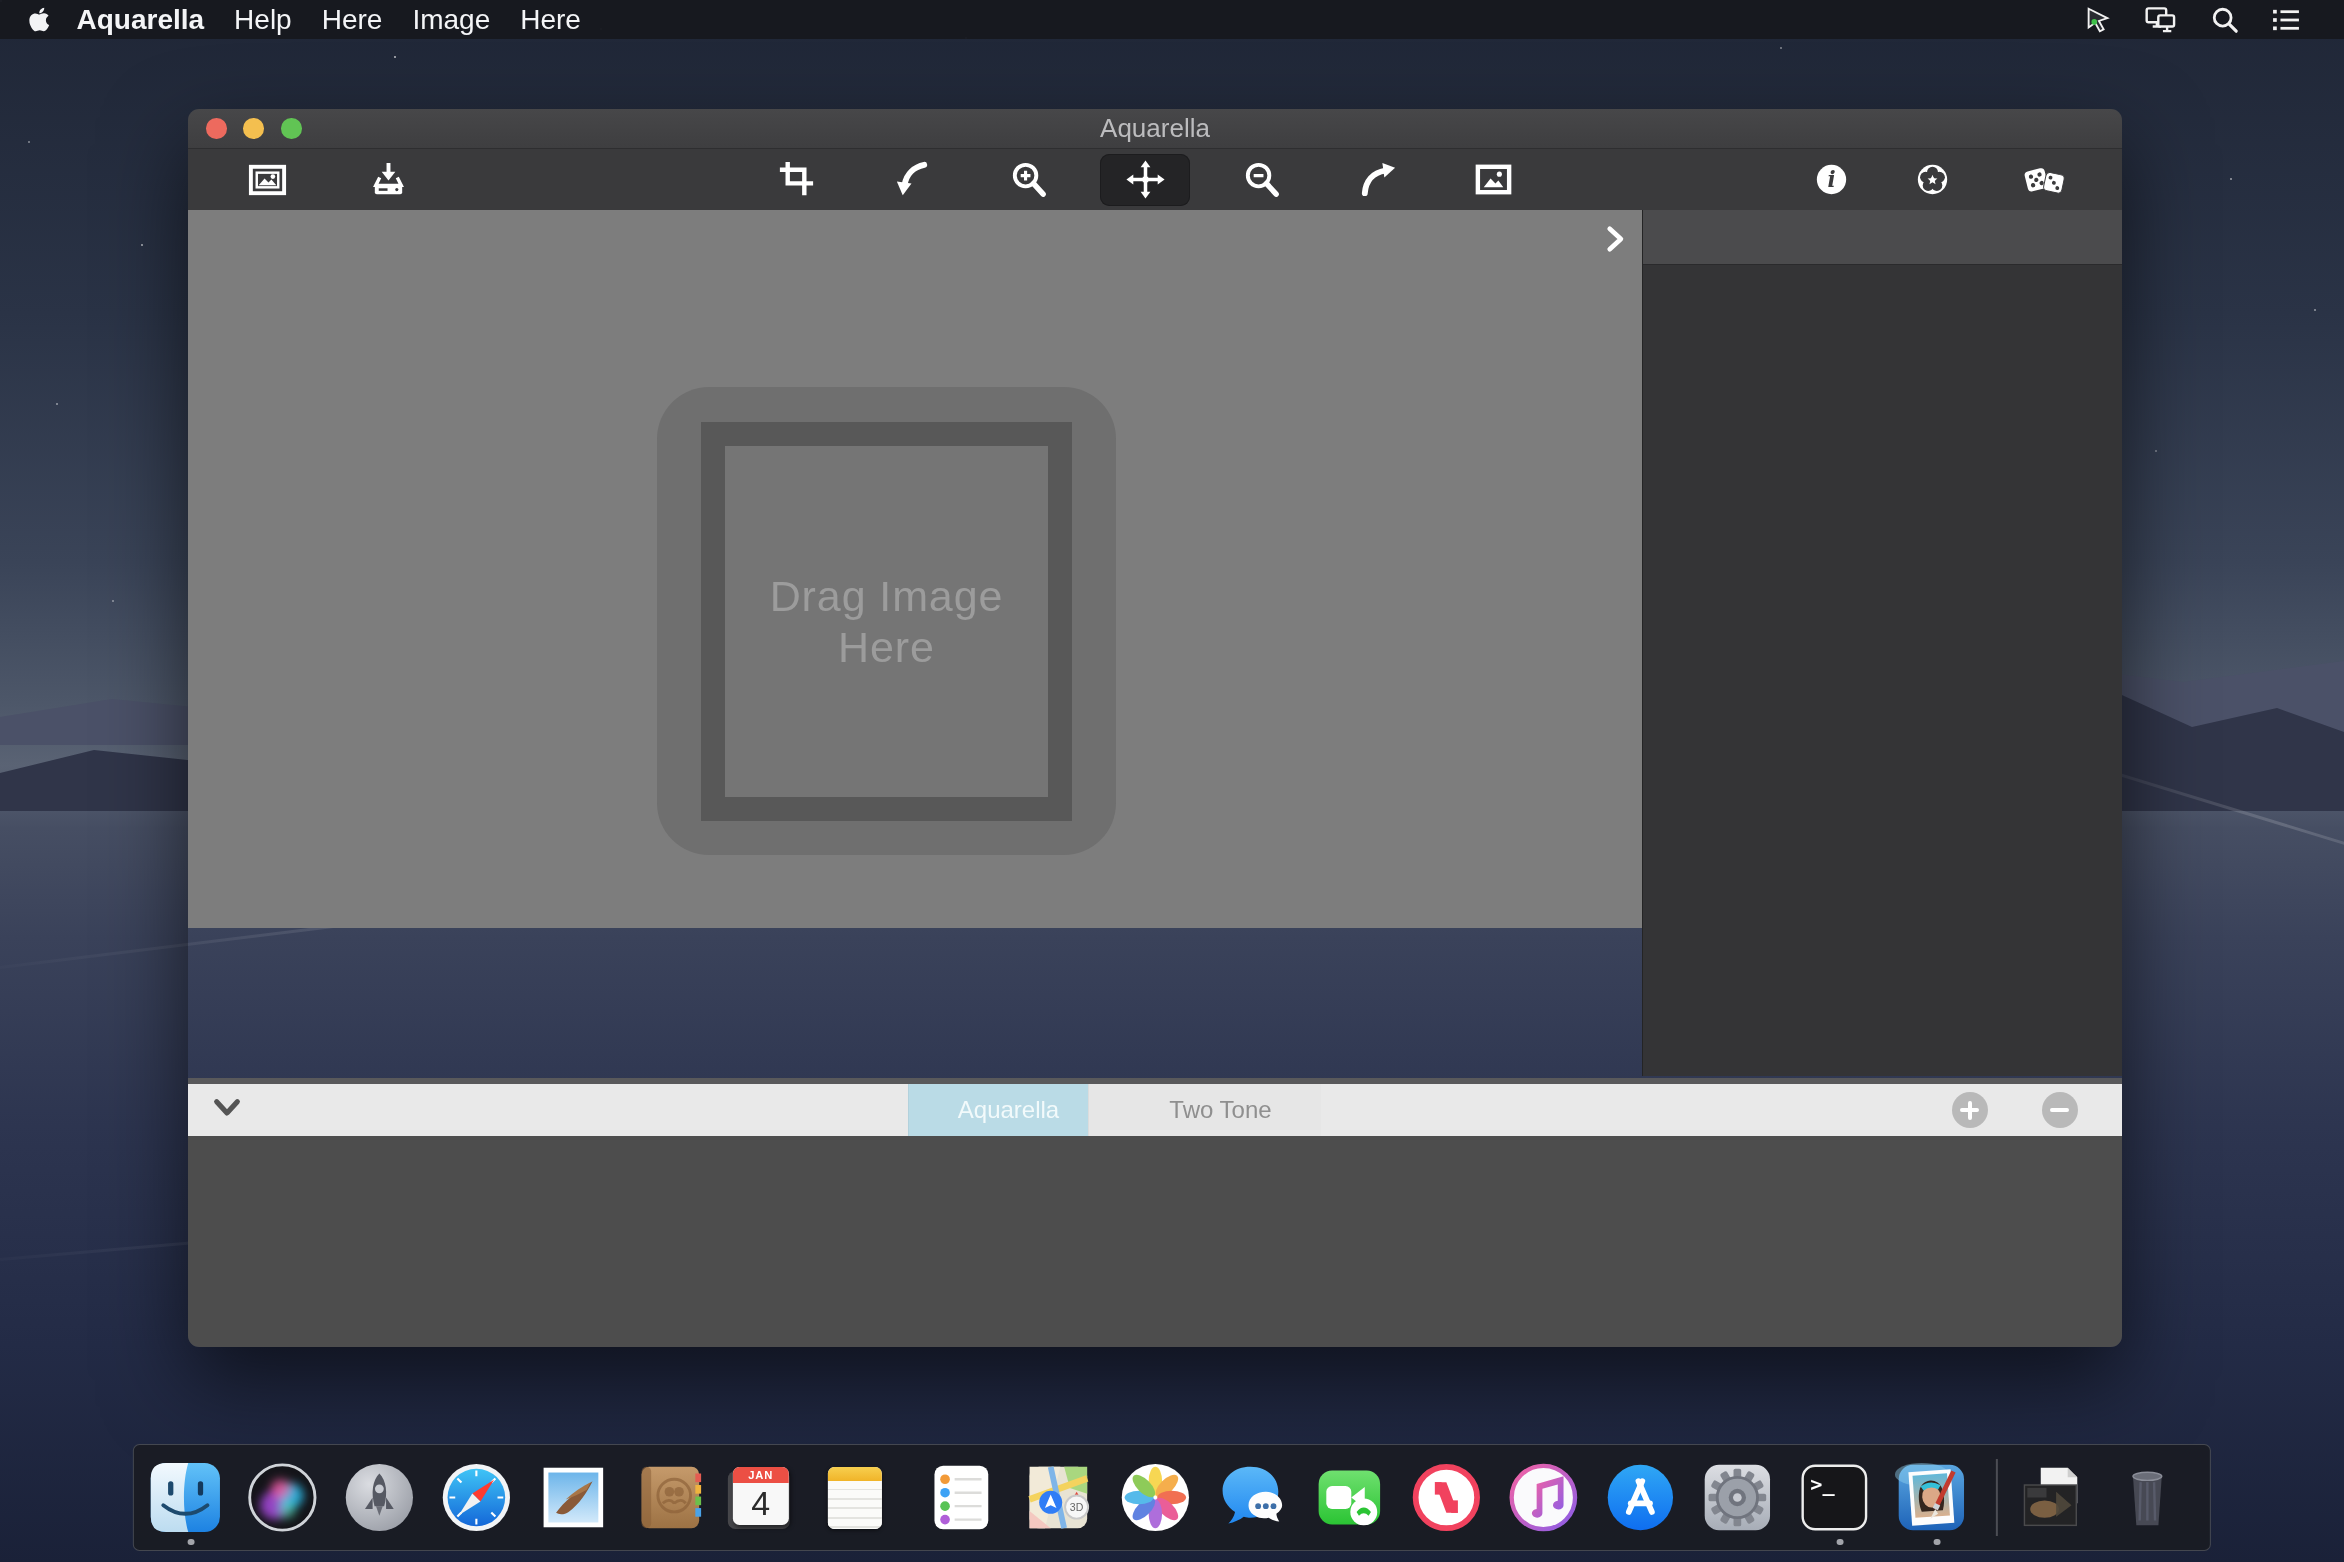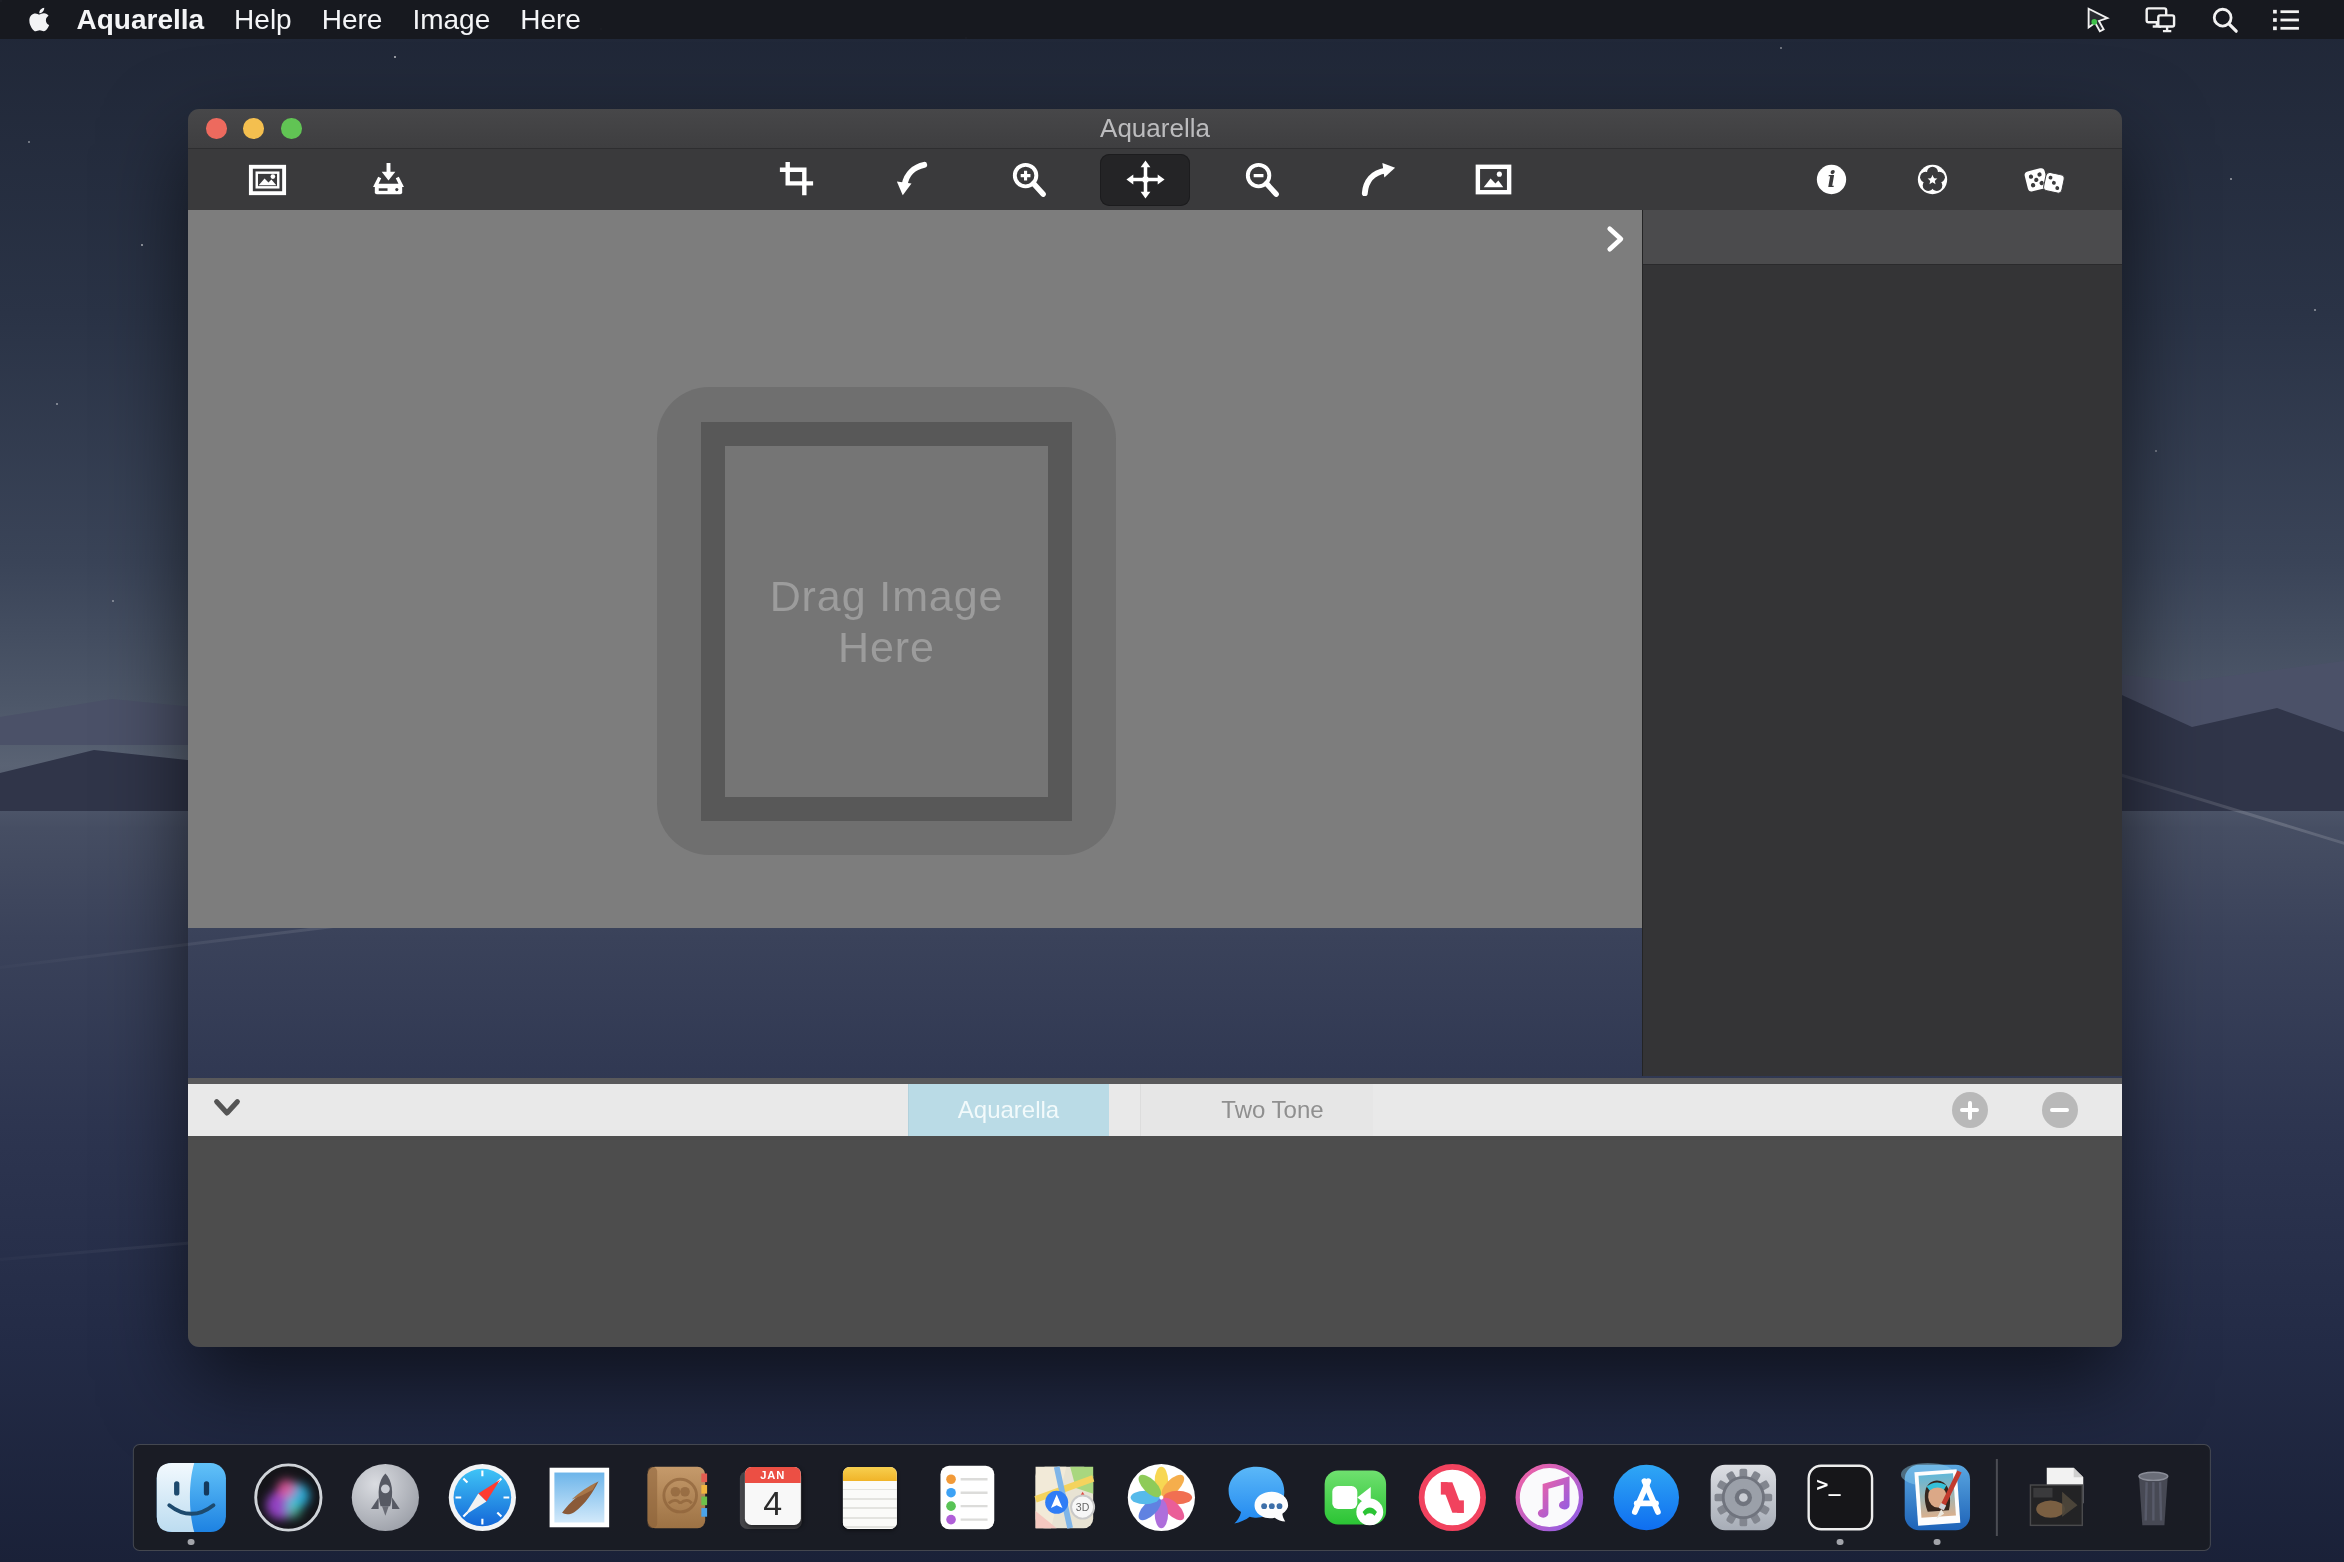--- a/index.html
+++ b/index.html
@@ -74,36 +74,36 @@
     background:var(--sidebar-bg,#343436);border-left:0.9px solid rgba(0,0,0,.3);box-sizing:border-box;}
   #sidebar-strip{height:54px;background:var(--sidebar-strip-bg,#4b4b4d);border-bottom:0.9px solid #2a2a2c;}
 
   #divider{position:absolute;left:0;top:969px;width:100%;height:6.6px;background:#59595b;}
 
   #filterbar{position:absolute;left:0;top:975px;width:100%;height:52px;background:var(--filter-bar-bg,#e9e9e9);}
   #fb-collapse{position:absolute;left:24px;top:13px;width:30px;height:26px;}
   .ftab{position:absolute;top:0;height:52px;width:201px;display:flex;align-items:center;justify-content:center;
     font-size:24px;color:#8f8f8f;background:#e6e6e6;box-shadow:inset 0.9px 0 0 rgba(0,0,0,.05);}
   #ftab-0{left:720px;}
-  #ftab-1{left:952px;padding-left:32px;}
+  #ftab-1{left:900px;padding-left:32px;}
   .ftab.selected{background:var(--selected-tab-bg,#badbe6);color:#f2fafb;}
   .roundbtn{position:absolute;top:8.4px;width:36px;height:36px;border-radius:50%;background:#b9b9b9;}
   #fb-add{left:1764px;}
   #fb-remove{left:1854px;}
   .roundbtn i{position:absolute;background:#fff;}
   .roundbtn .h{left:8.4px;top:16px;width:19px;height:3.7px;border-radius:1.9px;}
   .roundbtn .v{left:16px;top:8.4px;width:3.7px;height:19px;border-radius:1.9px;}
 
   #bottompanel{position:absolute;left:0;top:1027px;width:100%;height:211px;background:var(--bottom-panel-bg,#4d4d4d);}
 
   
   #dock{position:absolute;left:50%;bottom:12px;transform:translateX(-50%);height:105px;
     background:rgba(26,27,32,.82);border:0.9px solid rgba(180,185,195,.28);border-radius:6.6px;
     display:flex;align-items:center;padding:0 15px;gap:13px;z-index:40;}
-  .dock-item{position:relative;width:84px;height:101px;display:flex;align-items:center;justify-content:center;}
+  .dock-item{position:relative;width:84px;height:101px;display:flex;align-items:center;}
   .dock-item svg,.dock-item .htmlicon{display:block;}
   .dock-item .dot{position:absolute;left:50%;bottom:2.8px;transform:translateX(-50%);
     width:6.6px;height:6.6px;border-radius:50%;background:#a2a4aa;opacity:0;}
   .dock-item.running .dot{opacity:1;}
   #dock-sep{width:1.9px;height:77px;background:rgba(255,255,255,.22);margin:0 3.7px;}
 
   .cal{width:60px;height:62px;position:relative;}
   .cal-back{position:absolute;left:-2.8px;top:4.7px;width:62px;height:58px;background:#46464a;border-radius:7.5px;}
   .cal-page{position:absolute;left:1.9px;top:0;width:56px;height:58px;background:#f8f8f8;border-radius:6.6px;
     overflow:hidden;box-shadow:1.9px 2.8px 4.7px rgba(0,0,0,.45);}

